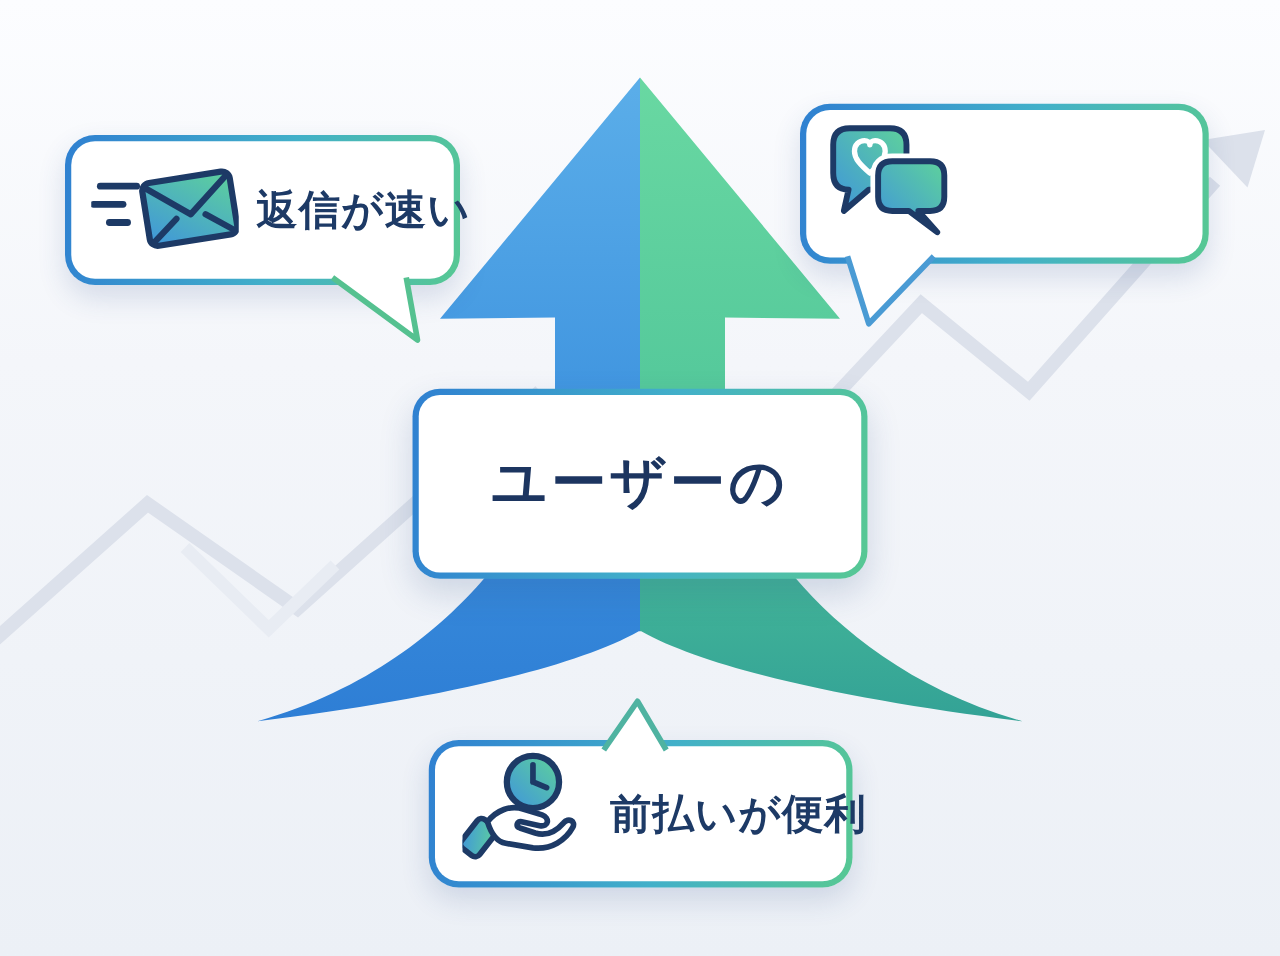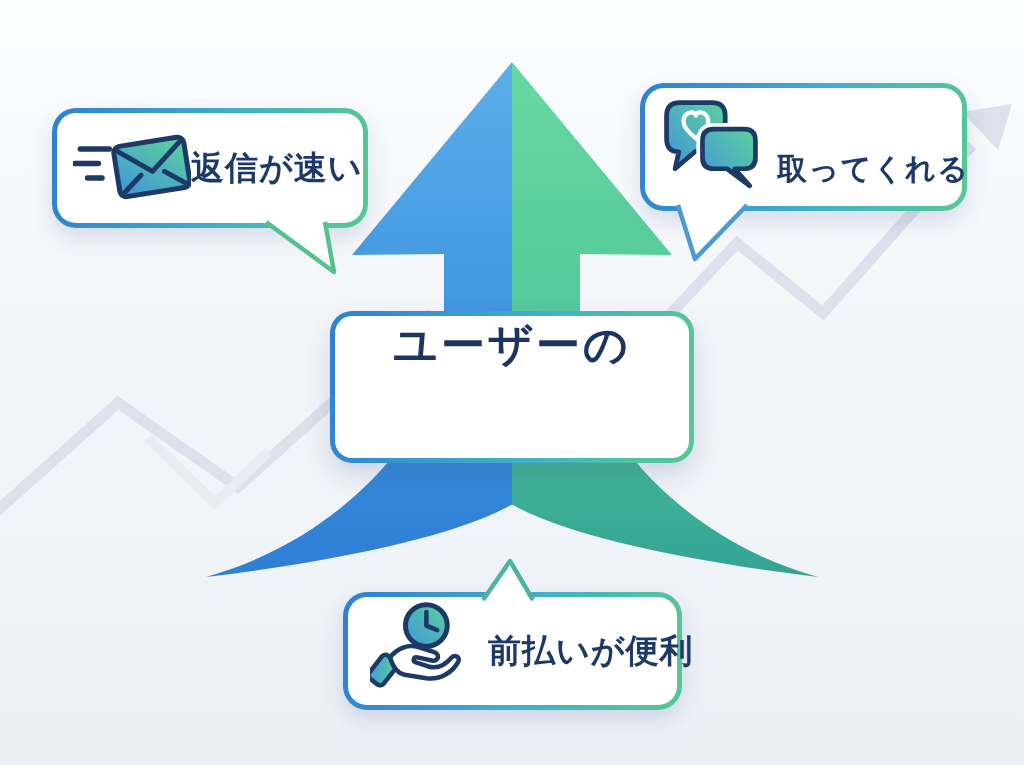--- a/index.html
+++ b/index.html
@@ -18,35 +18,35 @@
     z-index:2;
   }
   .bubble-inner{
     width:100%;height:100%;background:#fff;border-radius:19px;
     display:flex;align-items:center;box-sizing:border-box;
   }
   .bubble-label{
     font-weight:bold;color:var(--text-navy);
     letter-spacing:1px;white-space:nowrap;
   }
-  #callout-reply .bubble-inner{padding:0 26px 0 16px;text-align:center;}
+  #callout-reply .bubble-inner{padding:0 26px 0 16px;gap:14px;text-align:center;}
   #callout-reply .bubble-label{font-size:33px;}
   #callout-wishes .bubble-inner{padding:0 16px 0 14px;gap:14px;}
   #callout-wishes .bubble-label{font-size:30px;line-height:1.45;letter-spacing:1.5px;}
   #callout-prepay .bubble-inner{padding:0 33px 0 22px;gap:18px;}
   #callout-prepay .bubble-label{font-size:33px;}
   #center-box{
     position:absolute;left:330px;top:311px;width:364px;height:152px;
     box-sizing:border-box;border-radius:22px;padding:5px;
     background:linear-gradient(100deg,var(--border-blue) 0%,#42b0c9 55%,var(--border-green) 100%);
     box-shadow:0 12px 26px rgba(45,75,135,.18);
     z-index:2;
   }
   #center-box .bubble-inner{
-    border-radius:17px;flex-direction:column;justify-content:flex-start;align-items:center;
+    border-radius:17px;flex-direction:column;justify-content:center;align-items:center;
   }
   .center-title{
     font-weight:bold;color:#1c3560;font-size:44px;line-height:1.32;
     letter-spacing:3px;text-align:center;white-space:nowrap;
   }
   .icon-svg{flex:0 0 auto;}
 </style>
 </head>
 <body>
 
@@ -106,21 +106,20 @@
     <div class="bubble-inner">
       <svg class="icon-svg" width="104" height="104" viewBox="0 0 110 110">
         <path d="M22 8 H56 Q70 8 70 22 V46 Q70 60 56 60 H38 L17 78 L21 60 Q8 60 8 46 V22 Q8 8 22 8 Z" fill="url(#gIcon)" stroke="#1d3a66" stroke-width="5" stroke-linejoin="round"></path>
         <path d="M39 46 C31 39 26 34 26 27.5 C26 22 30 18.5 34.5 18.5 C37 18.5 39 20 39 22
                  C39 20 41 18.5 43.5 18.5 C48 18.5 52 22 52 27.5 C52 34 47 39 39 46 Z" fill="none" stroke="#ffffff" stroke-width="4.5" stroke-linejoin="round"></path>
         <path d="M58 36 H90 Q102 36 102 48 V66 Q102 78 90 78 H80 L96 96 L72 78 H58 Q46 78 46 66 V48 Q46 36 58 36 Z" fill="none" stroke="#ffffff" stroke-width="13" stroke-linejoin="round"></path>
         <path d="M58 36 H90 Q102 36 102 48 V66 Q102 78 90 78 H80 L96 96 L72 78 H58 Q46 78 46 66 V48 Q46 36 58 36 Z" fill="url(#gIcon)" stroke="#1d3a66" stroke-width="5" stroke-linejoin="round"></path>
       </svg>
       <span class="bubble-label">
         <br>
-        <span>取ってくれる</span>
       </span>
     </div>
   </div>
 
   <div class="bubble" id="callout-prepay" style="left:343px;top:592px;width:339px;height:118px;">
     <div class="bubble-inner">
       <svg class="icon-svg" width="100" height="100" viewBox="0 0 110 110">
         <rect x="4" y="60" width="20" height="32" rx="5" transform="rotate(38 14 76)" fill="url(#gIcon)" stroke="#1d3a66" stroke-width="5" stroke-linejoin="round"></rect>
         <path d="M22 62 C30 52 42 47 54 51 L70 56 C77 58.5 76 67 68 65.5 L52 62
                  C48 61.2 46.5 66 50.5 67.5 L64 72 C74 75 82 71 89 63

